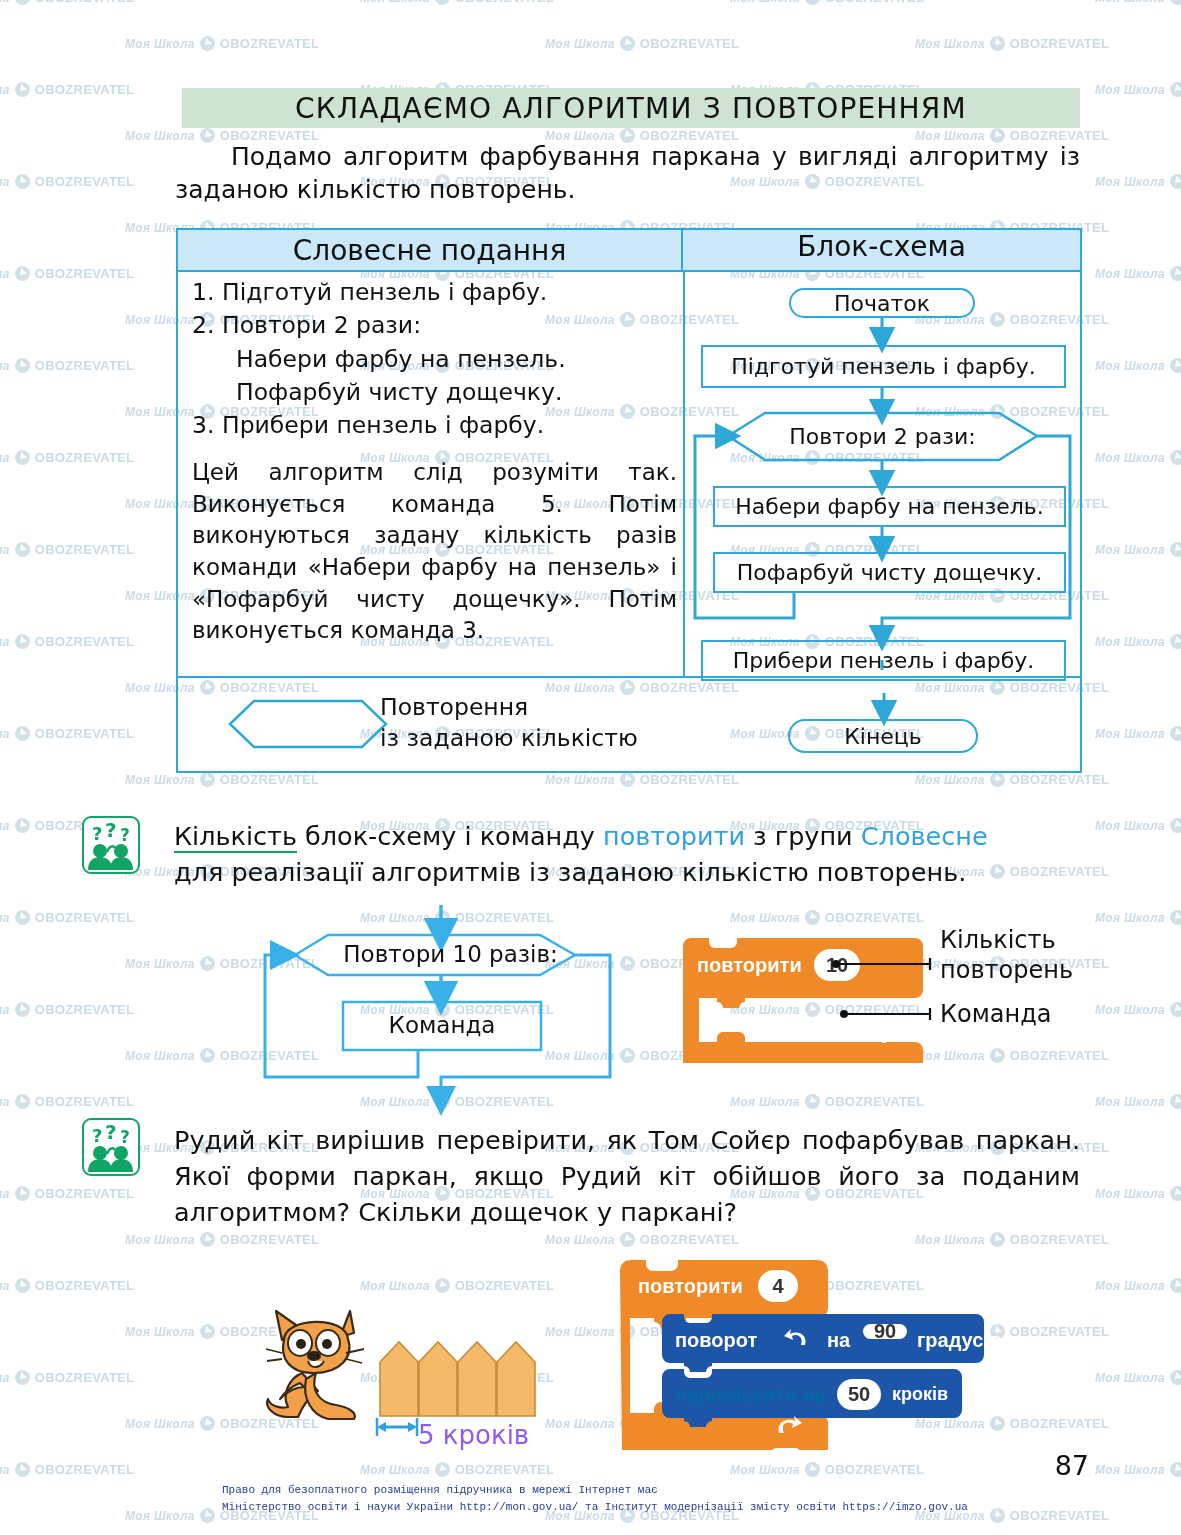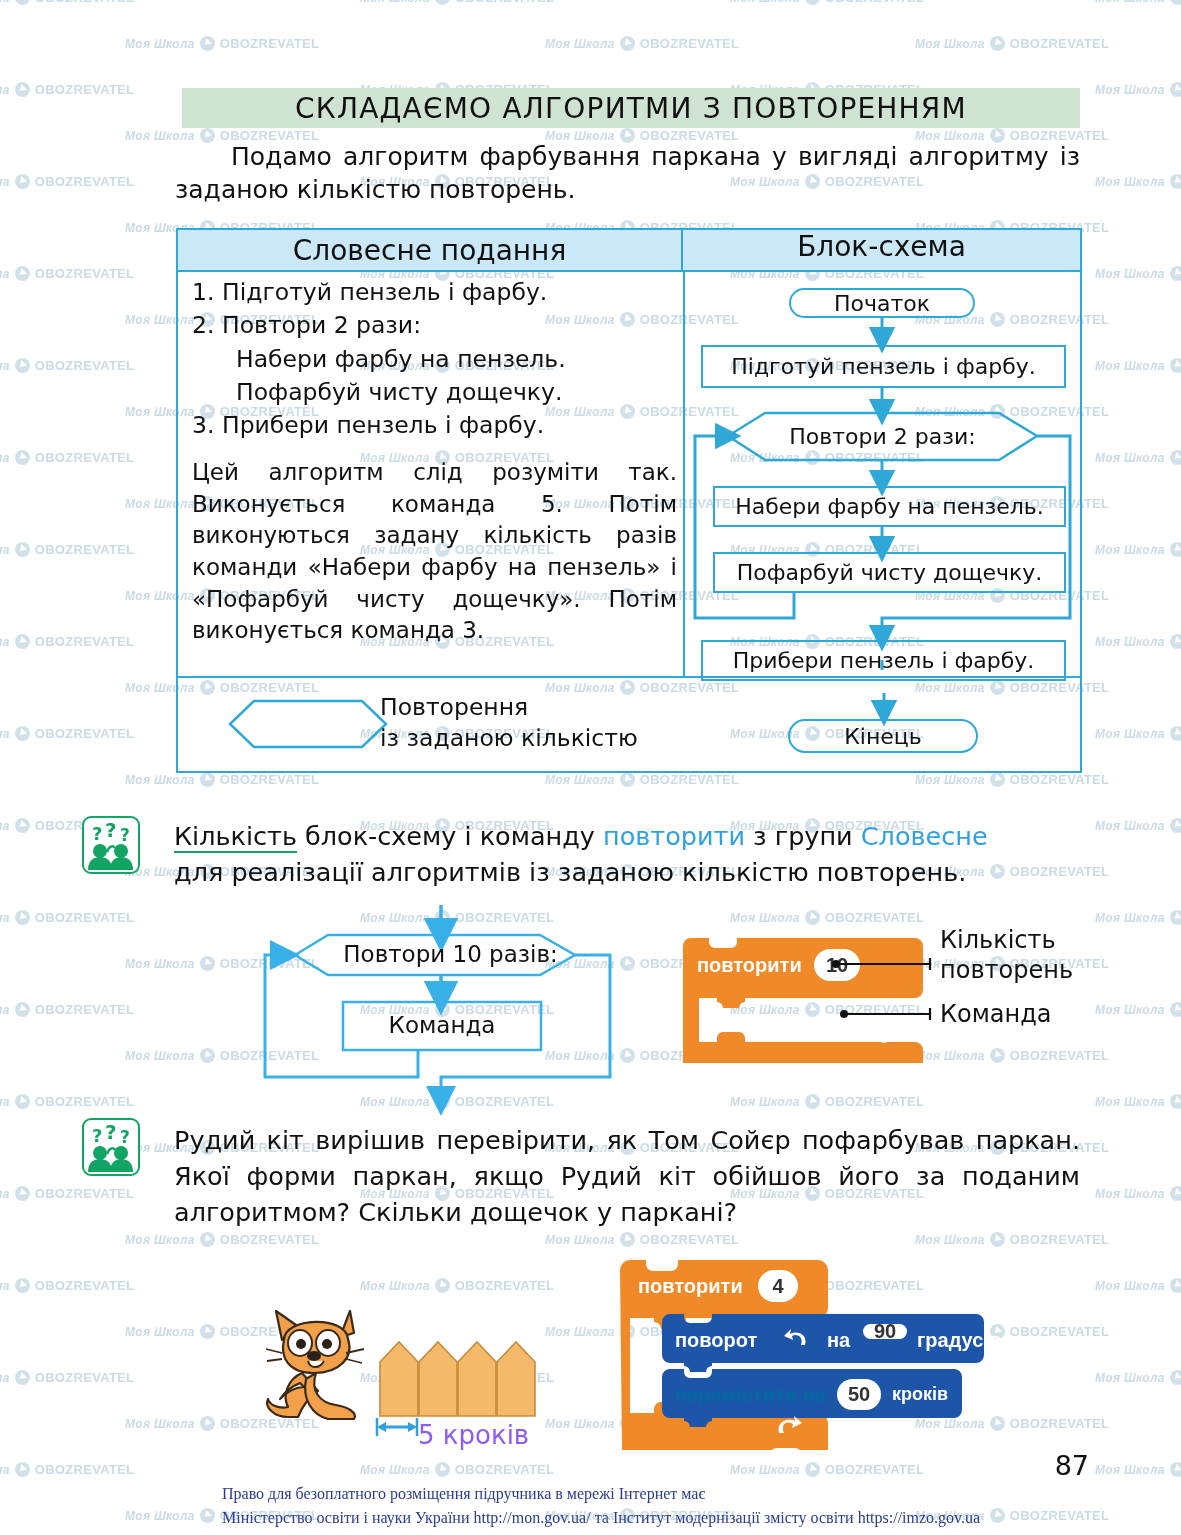--- a/index.html
+++ b/index.html
@@ -124,22 +124,22 @@
     position:absolute;font-size:24px;color:#111;
     font-family:"DejaVu Sans",sans-serif;white-space:nowrap;line-height:1.25;
   }
 
   
   #pageno{
     position:absolute;right:92px;top:1450px;font-size:27px;color:#111;
     font-family:"DejaVu Sans",sans-serif;
   }
   #footer{
-    position:absolute;left:222px;top:1482px;font-size:16px;color:#2b3b8f;
-    line-height:1.5;font-family:Liberation Serif, serif;
+    position:absolute;left:222px;top:1482px;font-size:11px;color:#2b3b8f;
+    line-height:1.5;font-family:Liberation Mono, monospace;
   }
 </style>
 </head>
 <body>
 
 <div id="wm">
     <div class="wmk" style="left: -60px; top: -10px;">
       <span class="it">Моя Школа</span>
       <span class="orb"></span>
       <span>OBOZREVATEL</span>

